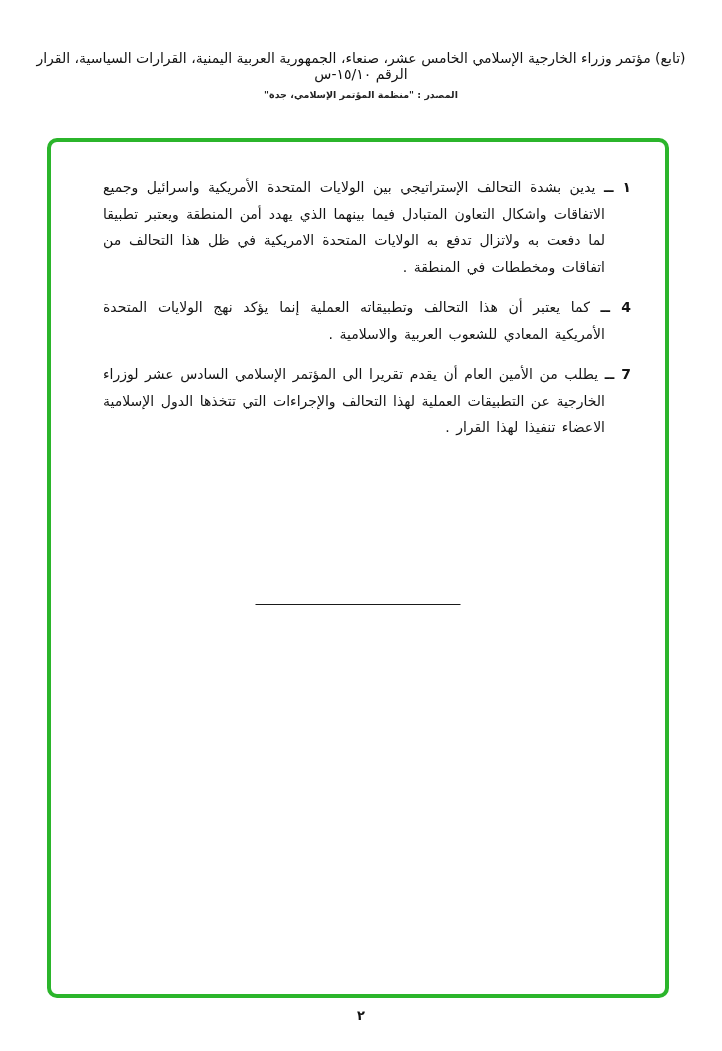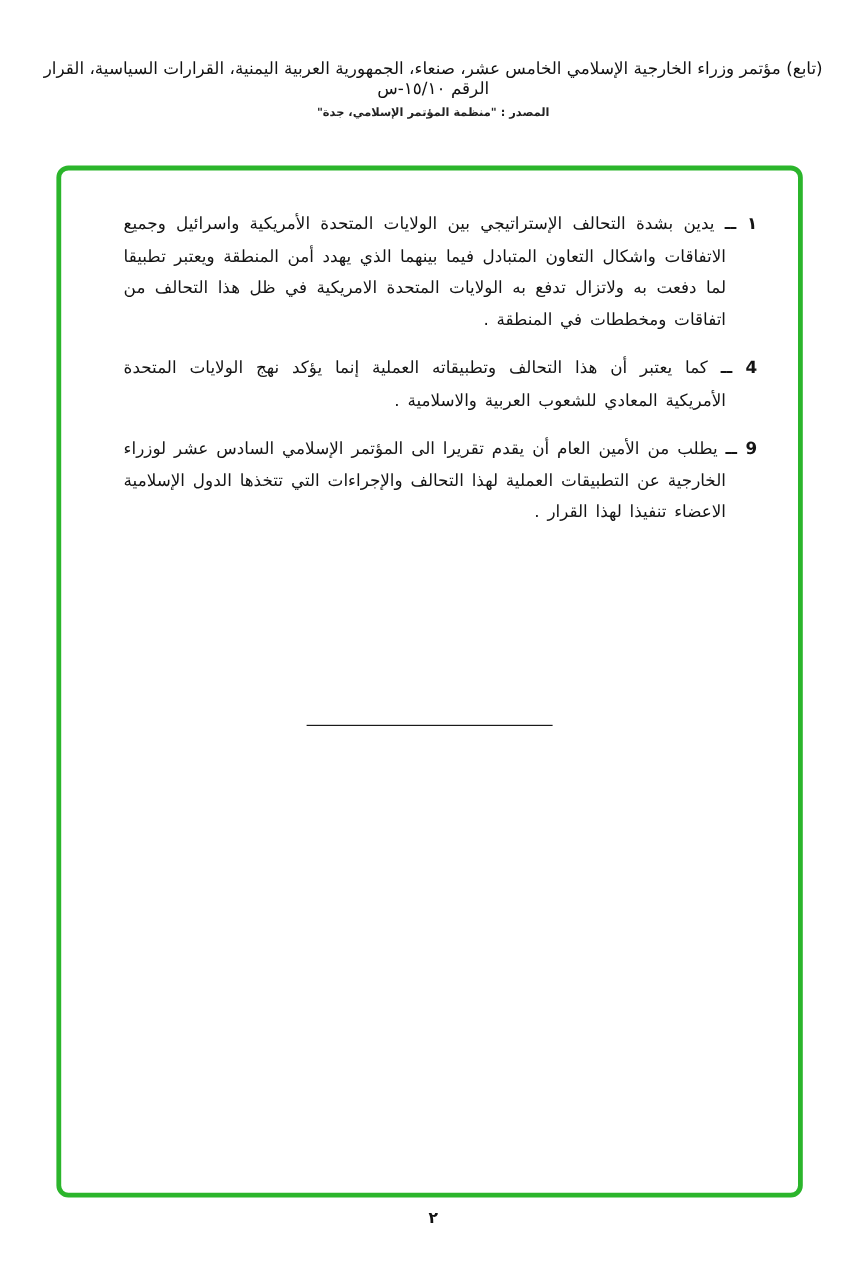--- a/index.html
+++ b/index.html
@@ -101,21 +101,21 @@
     </p>
 
 
     <p class="para">
       <span class="num">4 ــ</span>
       <span>كما يعتبر أن هذا التحالف وتطبيقاته العملية إنما يؤكد نهج الولايات المتحدة الأمريكية المعادي للشعوب العربية والاسلامية .</span>
     </p>
 
 
     <p class="para">
-      <span class="num">9 ــ</span>
+      <span class="num">7 ــ</span>
       <span>يطلب من الأمين العام أن يقدم تقريرا الى المؤتمر الإسلامي السادس عشر لوزراء الخارجية عن التطبيقات العملية لهذا التحالف والإجراءات التي تتخذها الدول الإسلامية الاعضاء تنفيذا لهذا القرار .</span>
     </p>
 
   </div>
 
   <div class="divider"></div>
 </div>
 
 <div class="page-number">٢</div>
 

